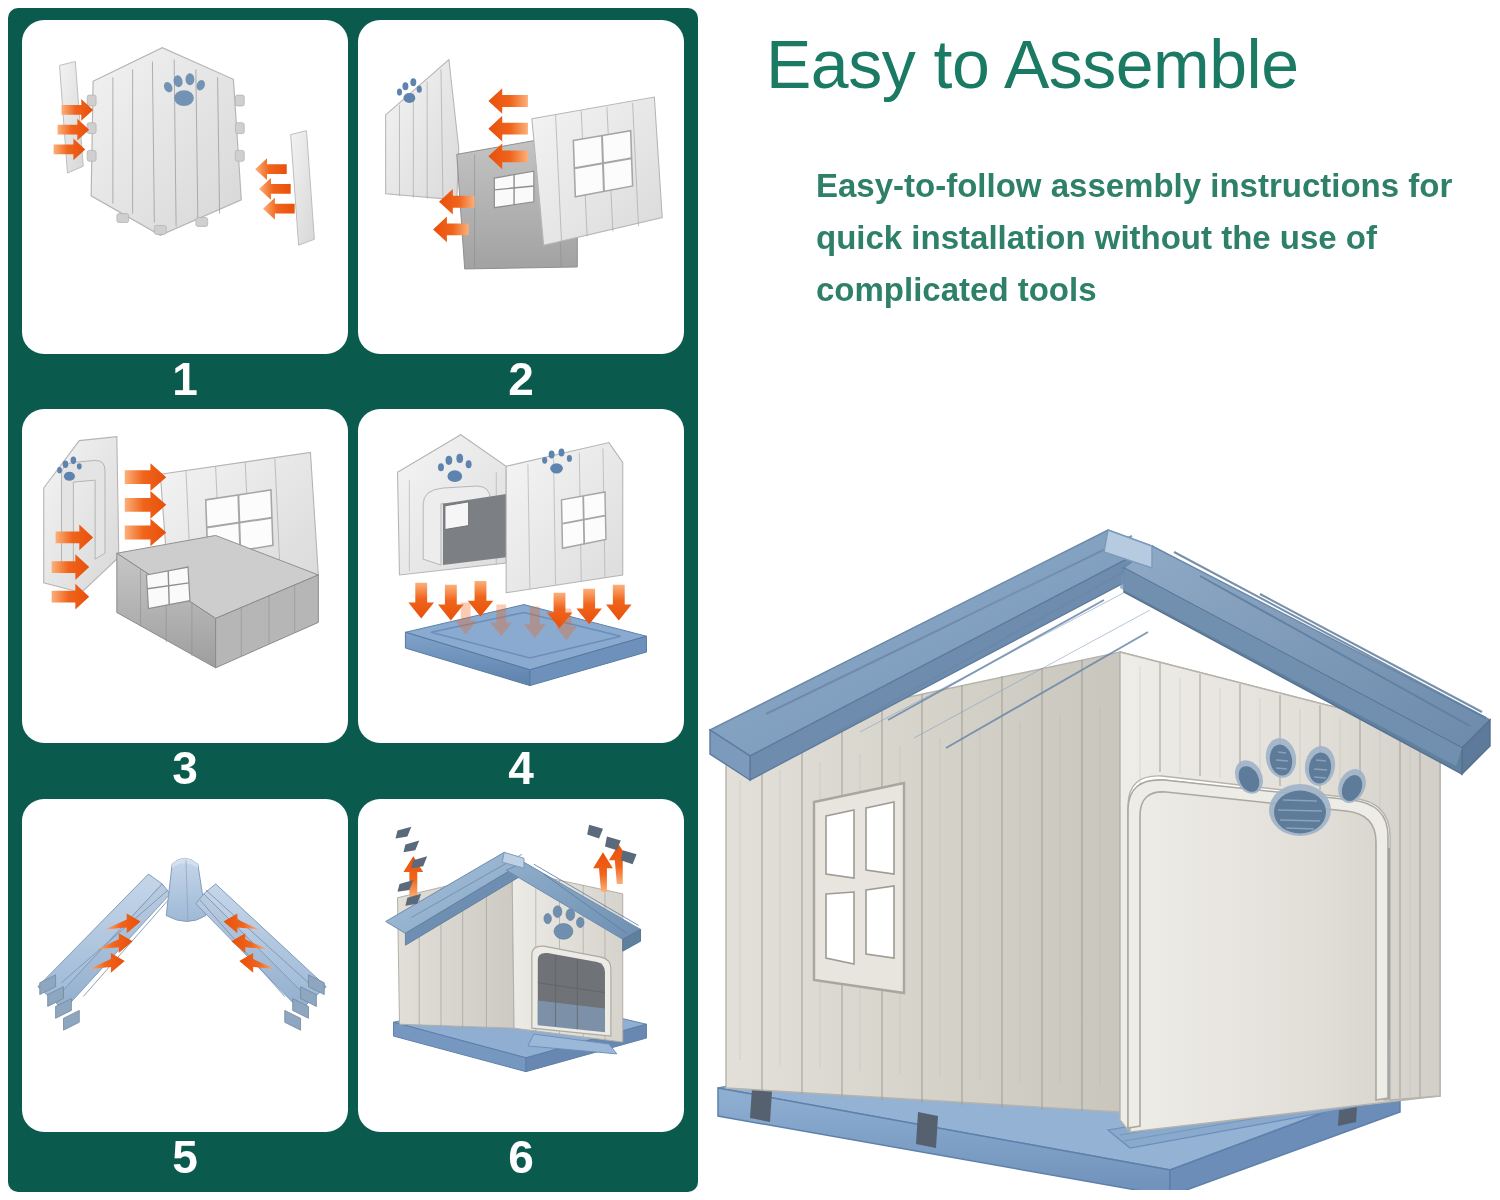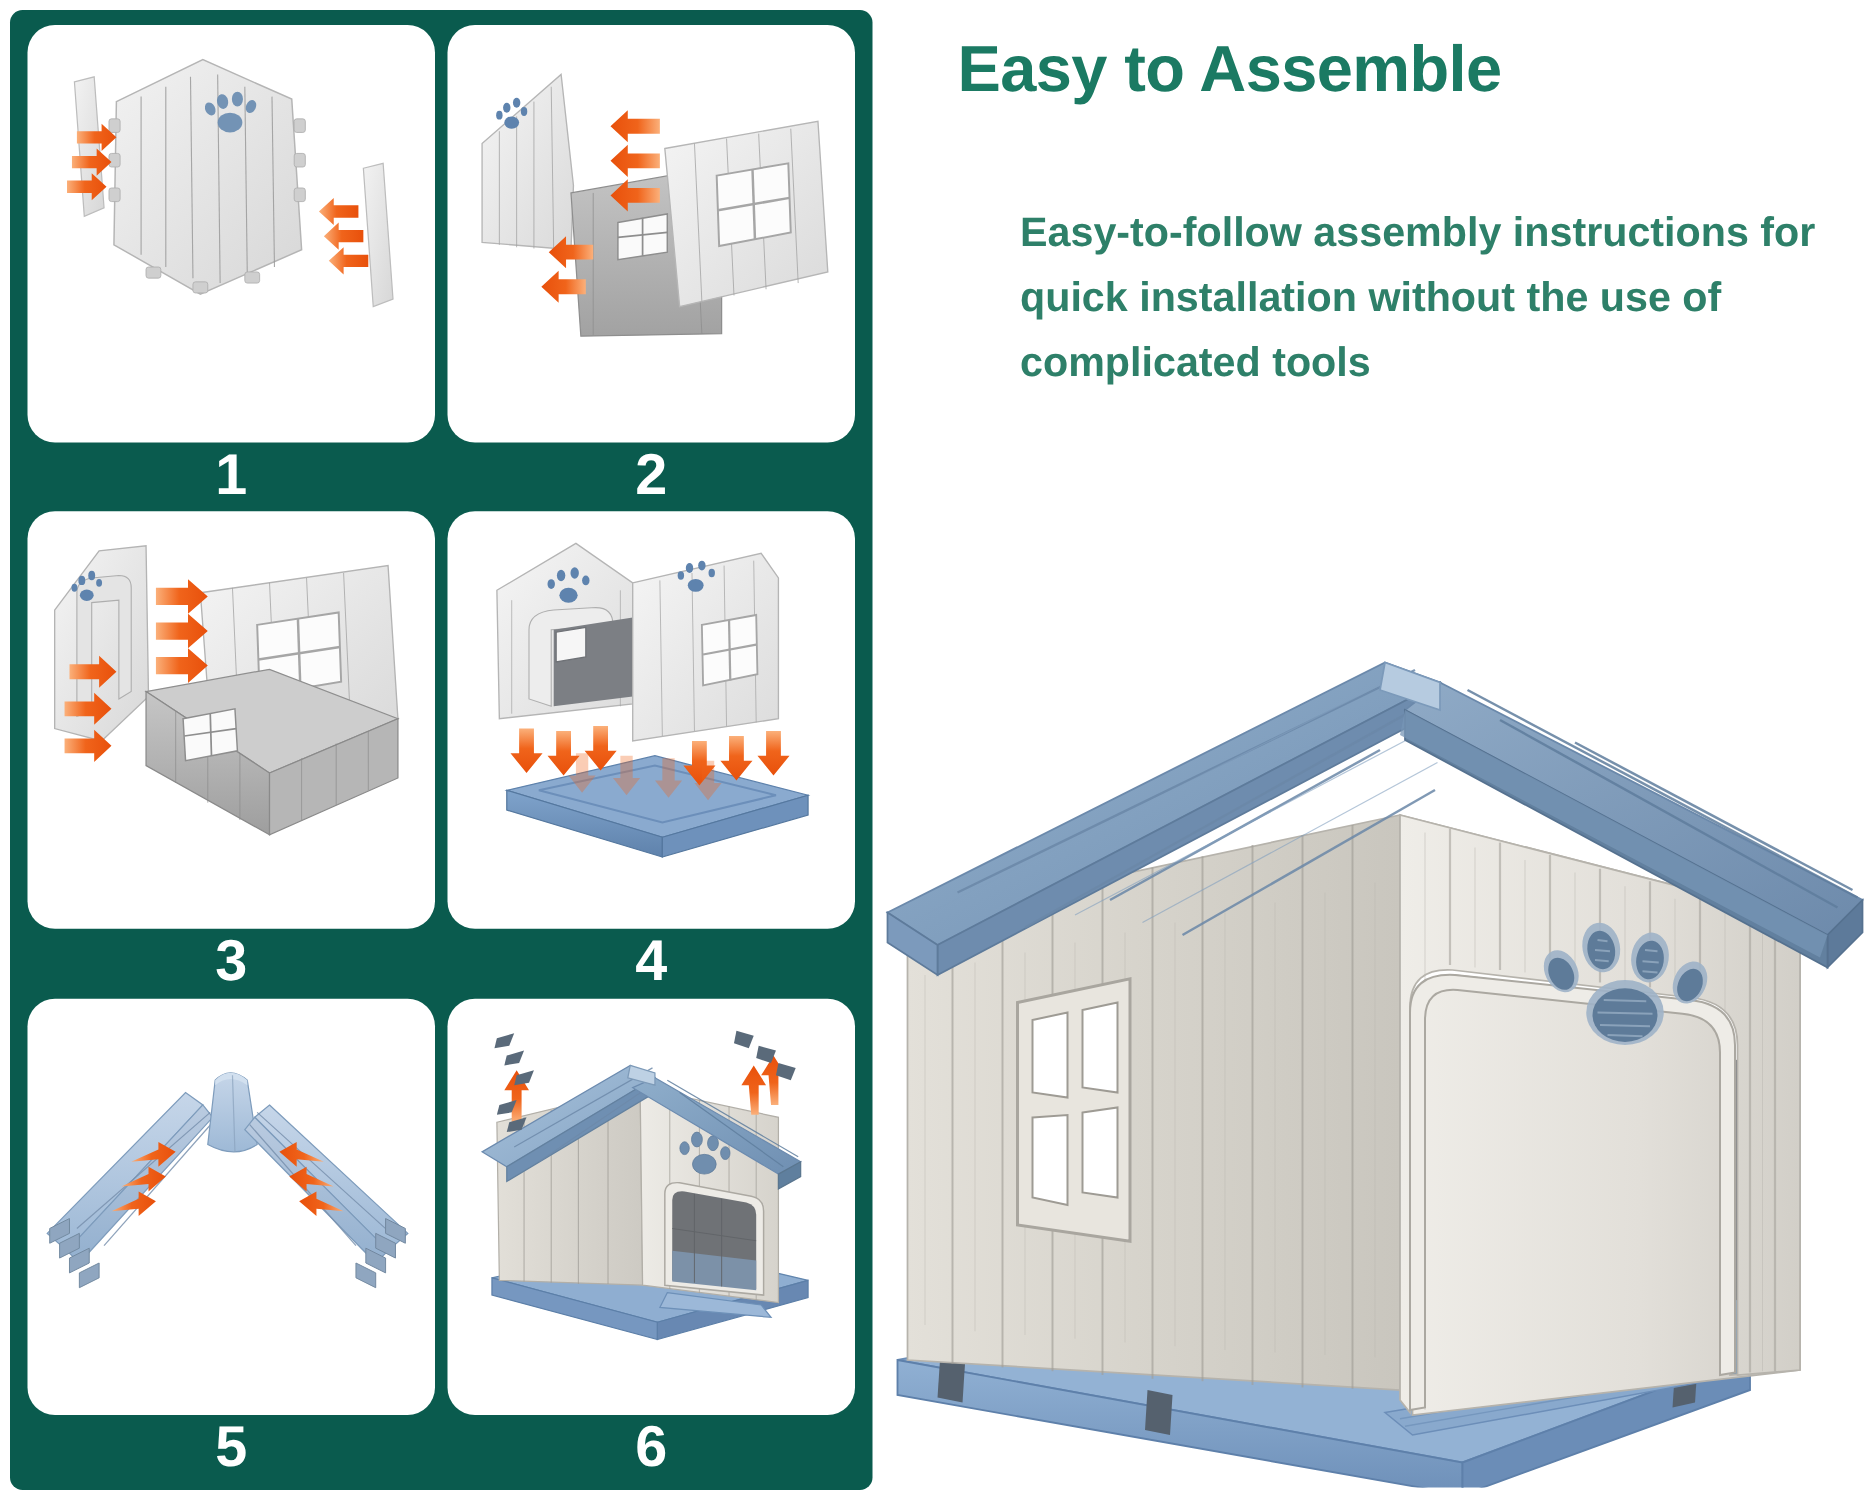--- a/index.html
+++ b/index.html
@@ -63,22 +63,22 @@
 
   .art { position: absolute; inset: 0; }
 
   
   .headline {
     position: absolute;
     left: 766px;
     top: 28px;
     width: 700px;
     color: #1B7A63;
-    font-size: 52px;
-    font-weight: 700;
+    font-size: 68px;
+    font-weight: 400;
     line-height: 1.08;
     letter-spacing: -0.5px;
   }
 
   .subcopy {
     position: absolute;
     left: 768px;
     top: 160px;
     width: 700px;
     color: #2E8069;

